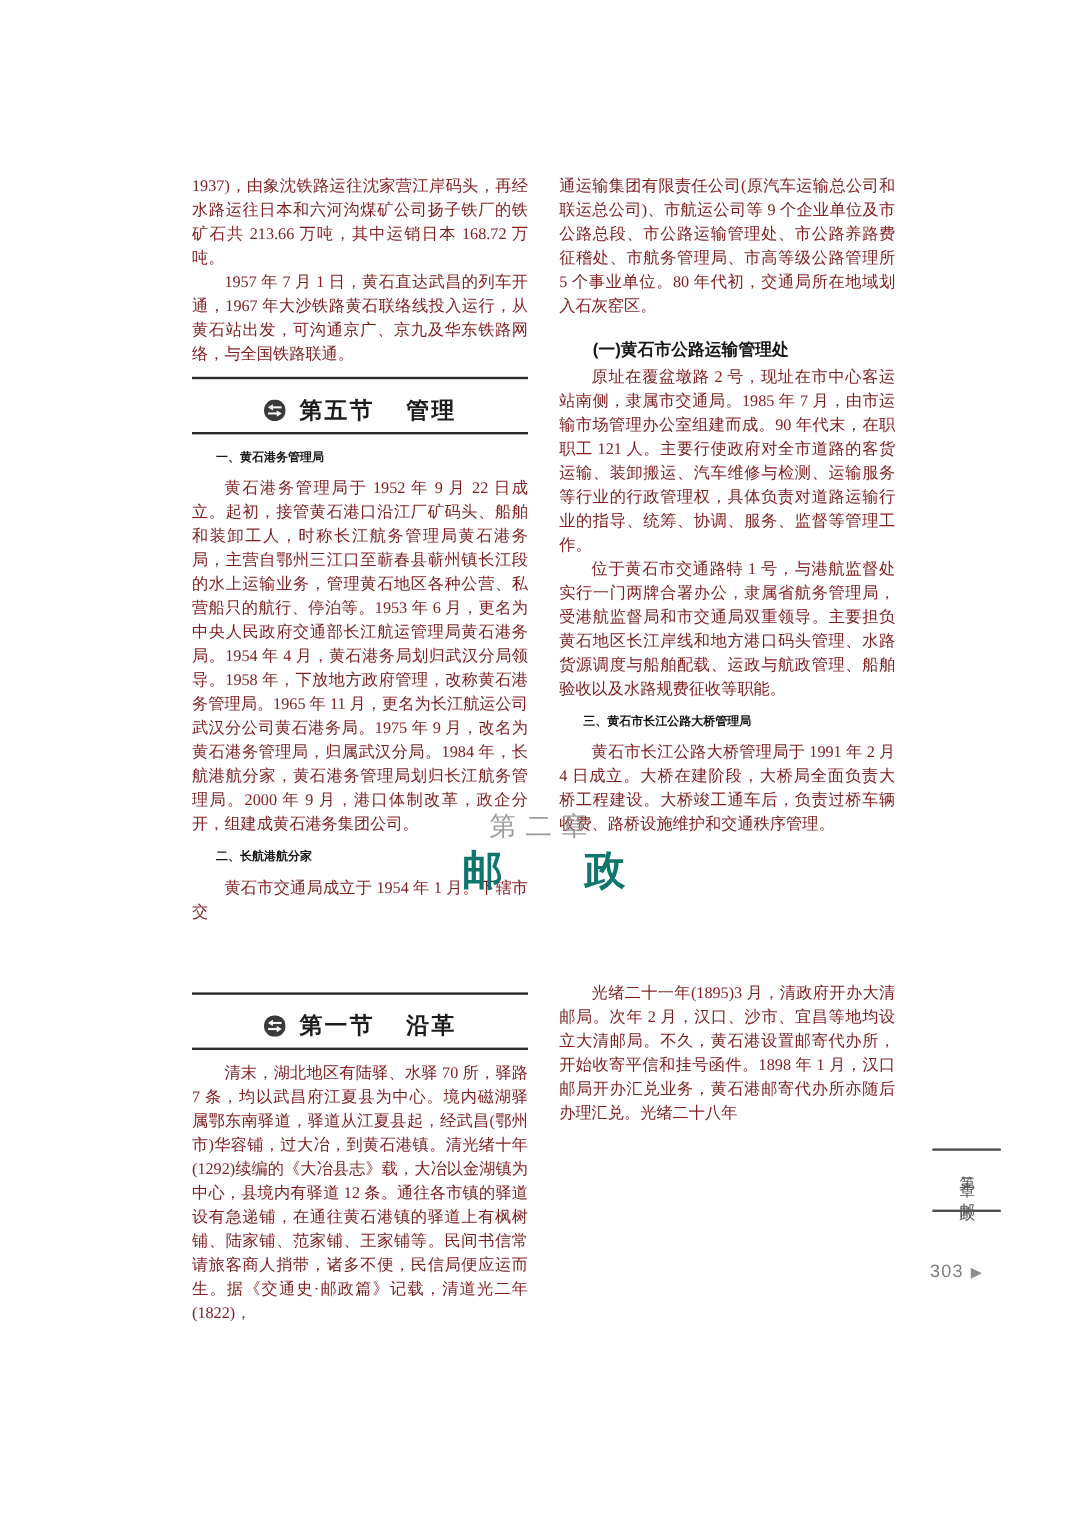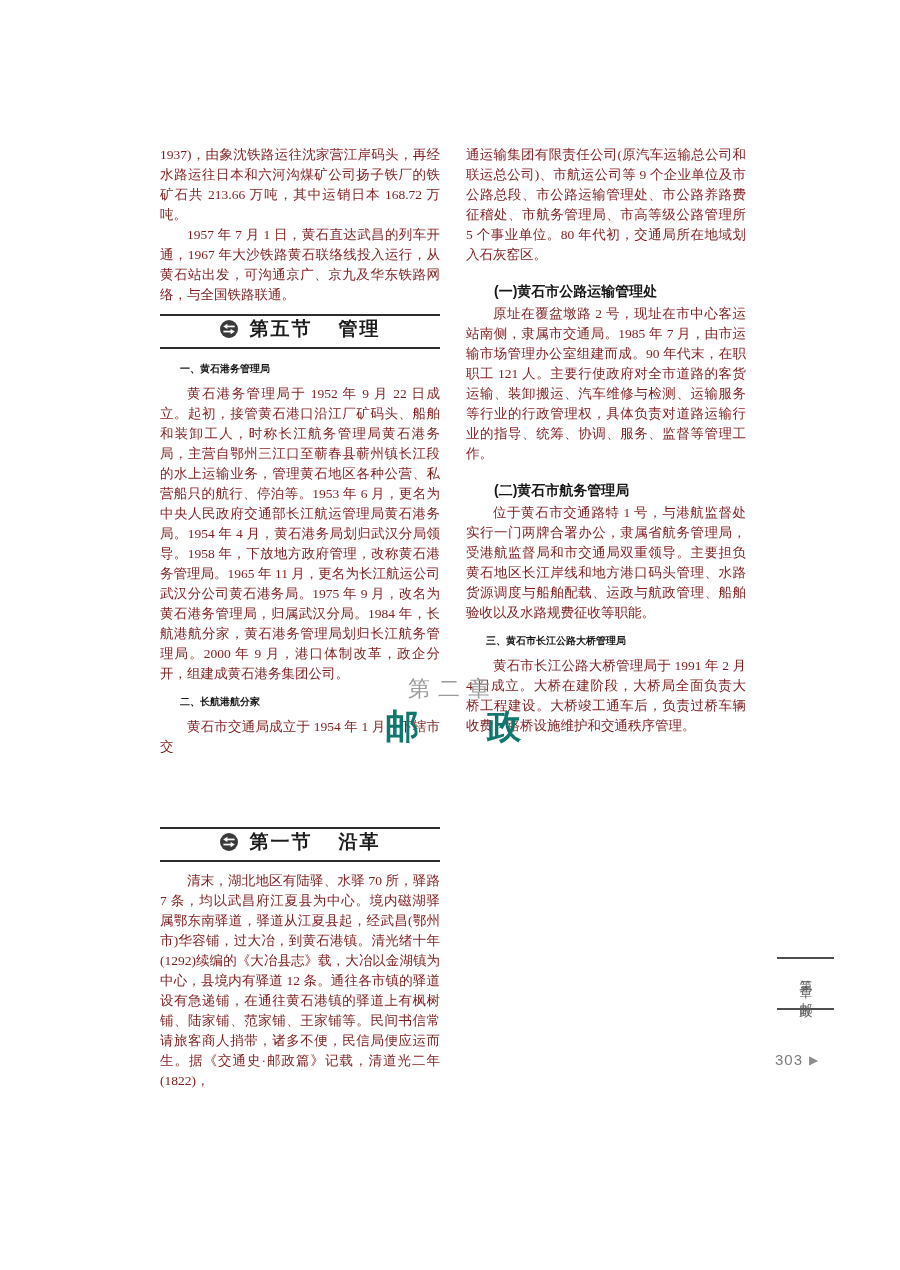--- a/index.html
+++ b/index.html
@@ -19,21 +19,21 @@
     line-height:20px;
     text-align:justify;
     color:#7f1d1d;
   }
   .col p.indent { text-indent:2em; }
 
   .section-header {
     display:flex; align-items:center; justify-content:center; gap:12px;
     border-top:2px solid #2c2c2c;
     border-bottom:2px solid #2c2c2c;
-    padding:0 0 5px 0;
+    padding:13px 0 5px 0;
     margin:9px 0 9px 0;
   }
   .section-header .sec-text {
     font-family:"Liberation Sans","DejaVu Sans",sans-serif;
     font-weight:bold; font-size:19px; color:#1c1c1c; letter-spacing:2px;
   }
   .section-header .sec-title { margin-left:14px; }
   .sec-icon { width:18px; height:18px; display:inline-block; flex:0 0 auto; }
 
   h3.sub-heading, h4.sub-heading {
@@ -102,21 +102,20 @@
     <h3 class="sub-heading">二、长航港航分家</h3>
     <p class="indent">黄石市交通局成立于 1954 年 1 月。下辖市交</p>
   </div>
 
   <div class="col">
     <p>通运输集团有限责任公司(原汽车运输总公司和联运总公司)、市航运公司等 9 个企业单位及市公路总段、市公路运输管理处、市公路养路费征稽处、市航务管理局、市高等级公路管理所 5 个事业单位。80 年代初，交通局所在地域划入石灰窑区。</p>
 
     <h4 class="sub-heading">(一)黄石市公路运输管理处</h4>
     <p class="indent">原址在覆盆墩路 2 号，现址在市中心客运站南侧，隶属市交通局。1985 年 7 月，由市运输市场管理办公室组建而成。90 年代末，在职职工 121 人。主要行使政府对全市道路的客货运输、装卸搬运、汽车维修与检测、运输服务等行业的行政管理权，具体负责对道路运输行业的指导、统筹、协调、服务、监督等管理工作。</p>
 
-    <h4 class="sub-heading">(二)黄石市航务管理局</h4>
     <p class="indent">位于黄石市交通路特 1 号，与港航监督处实行一门两牌合署办公，隶属省航务管理局，受港航监督局和市交通局双重领导。主要担负黄石地区长江岸线和地方港口码头管理、水路货源调度与船舶配载、运政与航政管理、船舶验收以及水路规费征收等职能。</p>
 
     <h3 class="sub-heading">三、黄石市长江公路大桥管理局</h3>
     <p class="indent">黄石市长江公路大桥管理局于 1991 年 2 月 4 日成立。大桥在建阶段，大桥局全面负责大桥工程建设。大桥竣工通车后，负责过桥车辆收费、路桥设施维护和交通秩序管理。</p>
   </div>
 </div>
 
 <div class="chapter-block">
   <div class="chapter-label">第二章</div>
   <div class="chapter-title">邮　　政</div>
@@ -132,20 +131,21 @@
         <polygon points="14.8,11.6 10.6,9.0 10.6,14.2" fill="#ffffff"></polygon>
         <rect x="3.4" y="10.7" width="7.8" height="1.7" fill="#ffffff"></rect>
       </svg>
       <span class="sec-text">第一节</span>
       <span class="sec-text sec-title">沿革</span>
     </div>
     <p class="indent">清末，湖北地区有陆驿、水驿 70 所，驿路 7 条，均以武昌府江夏县为中心。境内磁湖驿属鄂东南驿道，驿道从江夏县起，经武昌(鄂州市)华容铺，过大冶，到黄石港镇。清光绪十年(1292)续编的《大冶县志》载，大冶以金湖镇为中心，县境内有驿道 12 条。通往各市镇的驿道设有急递铺，在通往黄石港镇的驿道上有枫树铺、陆家铺、范家铺、王家铺等。民间书信常请旅客商人捎带，诸多不便，民信局便应运而生。据《交通史·邮政篇》记载，清道光二年(1822)，</p>
   </div>
 
   <div class="col">
+    <p class="indent">光绪二十一年(1895)3 月，清政府开办大清邮局。次年 2 月，汉口、沙市、宜昌等地均设立大清邮局。不久，黄石港设置邮寄代办所，开始收寄平信和挂号函件。1898 年 1 月，汉口邮局开办汇兑业务，黄石港邮寄代办所亦随后办理汇兑。光绪二十八年</p>
   </div>
 </div>
 
 <div class="side-tab">
   <div class="vtext">
     <span>第二章</span><span class="vpart2">邮政</span>
   </div>
 </div>
 
 <div class="page-number">

